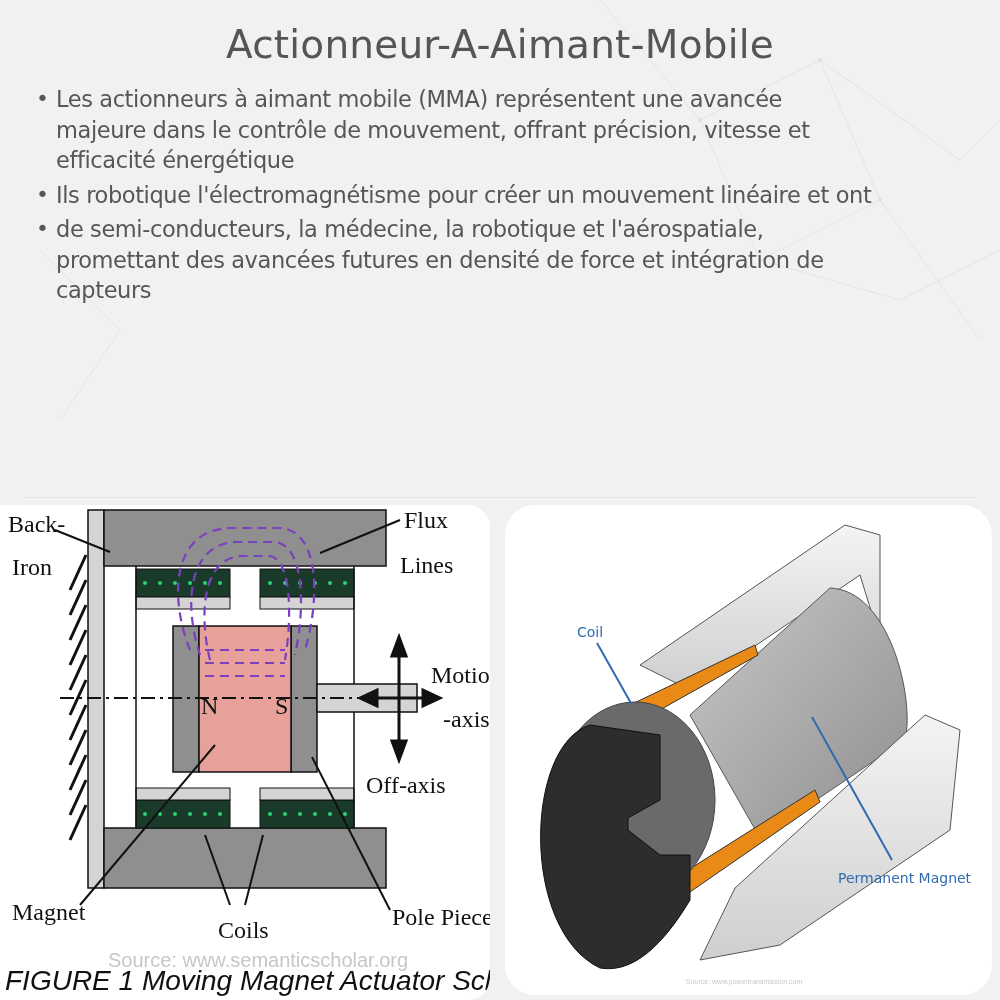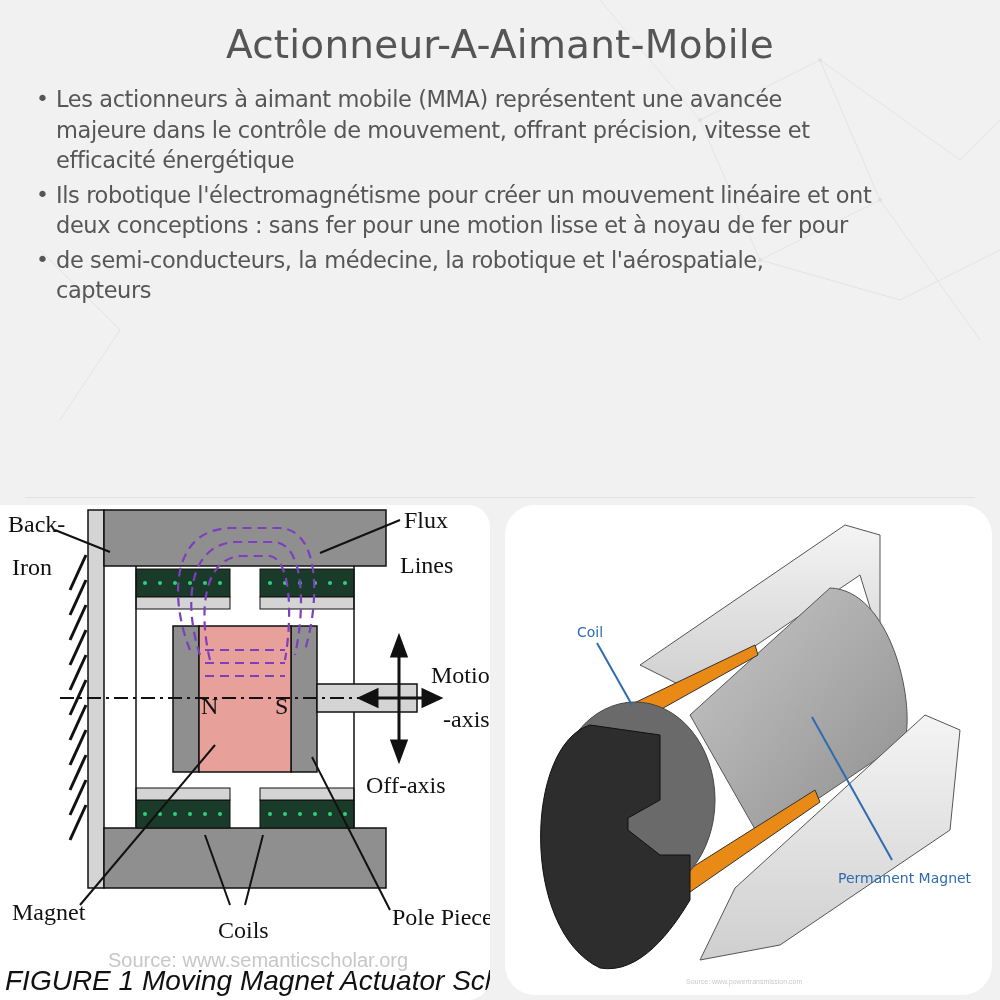--- a/index.html
+++ b/index.html
@@ -62,25 +62,25 @@
 <ul class="bullets">
   <li>
     <span class="dot">•</span>
     <div>Les actionneurs à aimant mobile (MMA) représentent une avancée</div>
     <div>majeure dans le contrôle de mouvement, offrant précision, vitesse et</div>
     <div>efficacité énergétique</div>
   </li>
   <li>
     <span class="dot">•</span>
     <div>Ils robotique l'électromagnétisme pour créer un mouvement linéaire et ont</div>
-    <div>deux conceptions : sans fer pour une motion lisse et à noyau de fer pour</div>
   </li>
   <li>
     <span class="dot">•</span>
     <div>de semi-conducteurs, la médecine, la robotique et l'aérospatiale,</div>
+    <div>promettant des avancées futures en densité de force et intégration de</div>
     <div>capteurs</div>
   </li>
 </ul>
 
 <div class="separator"></div>
 
 <div class="card card-left">
   <svg width="490" height="495" viewBox="0 505 490 495">
 
     <g stroke="#111" stroke-width="3">

